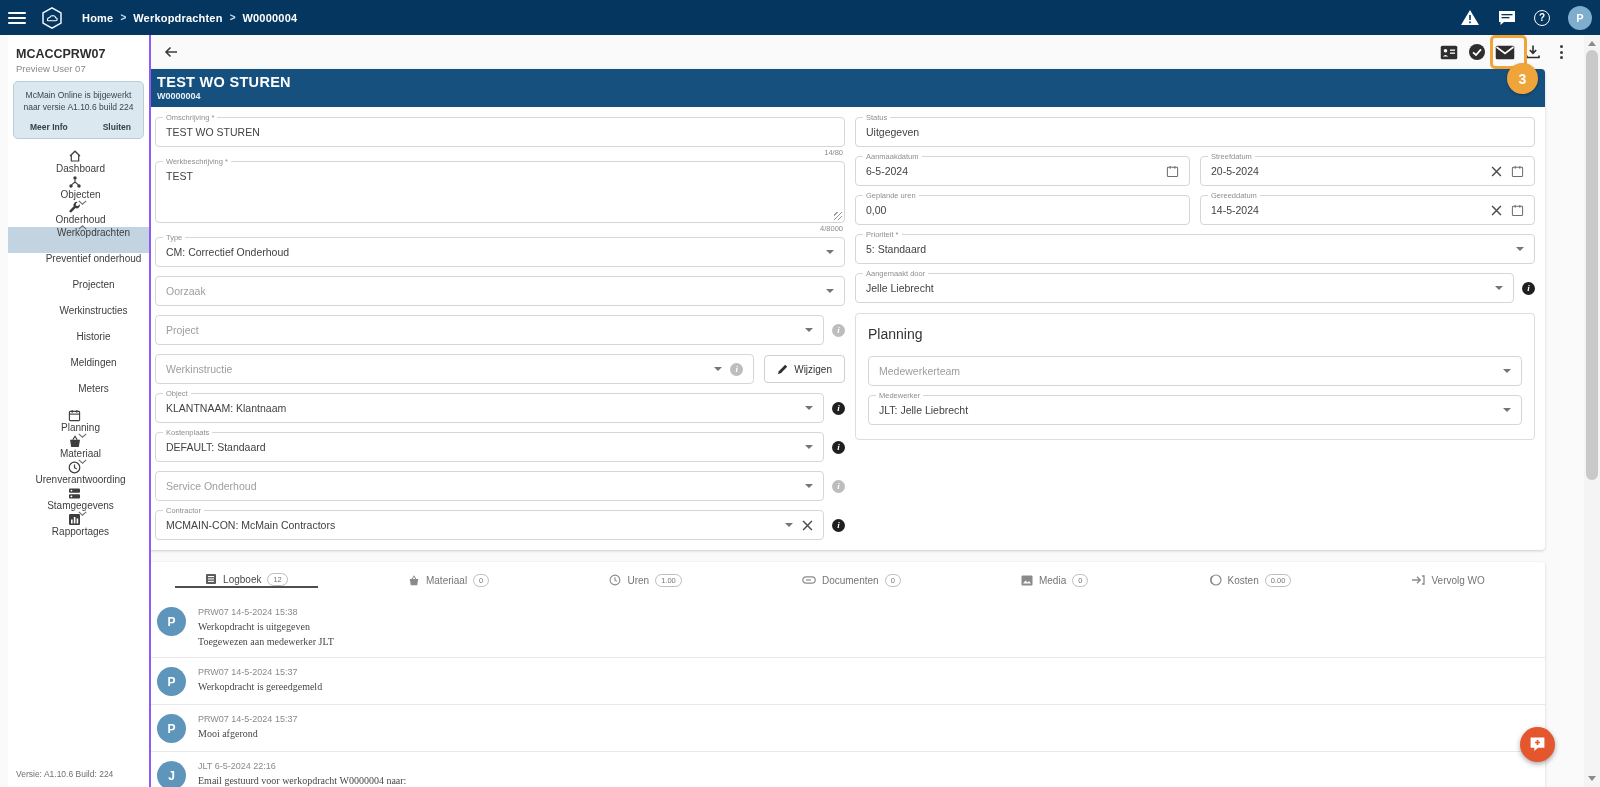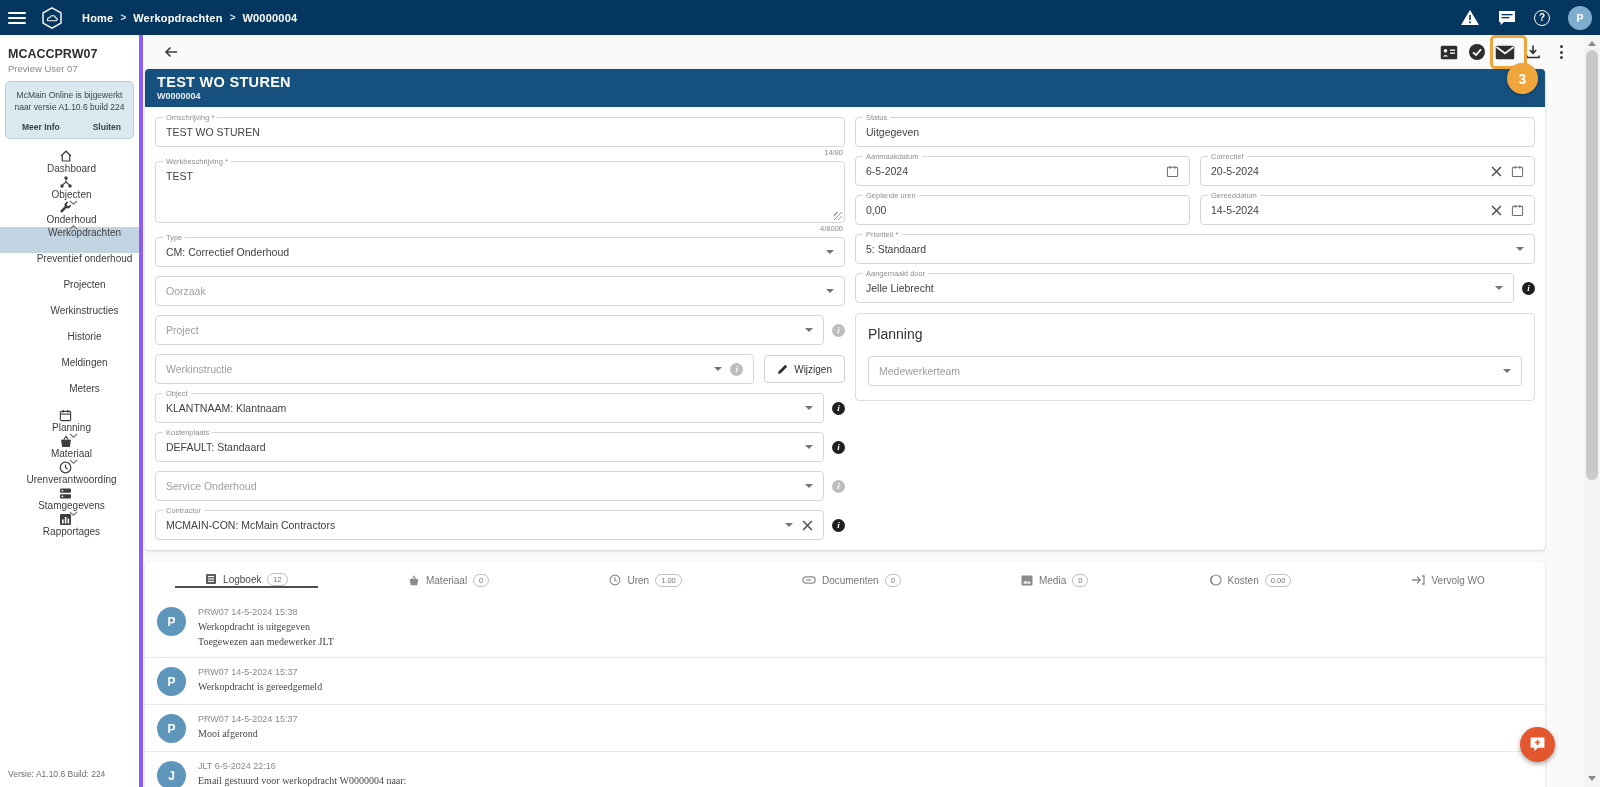--- a/index.html
+++ b/index.html
@@ -18,22 +18,22 @@
   .nav-right { margin-left:auto; display:flex; align-items:center; gap:18px; }
   .nav-icon { display:flex; align-items:center; justify-content:center; cursor:pointer; }
   .help-circle { width:16px; height:16px; border:1.5px solid #fff; border-radius:50%;
     color:#fff; font-size:10px; font-weight:bold; display:flex; align-items:center; justify-content:center; }
   .help-circle::after { content:"?"; }
   .nav-avatar { width:24px; height:24px; border-radius:50%; background:#7fadcd;
     color:#fff; font-size:11px; font-weight:bold; display:flex; align-items:center;
     justify-content:center; cursor:pointer; }
 
   
-  .sidebar { position:absolute; left:0; top:35px; width:143px; bottom:0; background:#fff;
-    border-right:4px solid #8b5cf6; z-index:10; }
+  .sidebar { position:absolute; left:8px; top:35px; width:143px; bottom:0; background:#fff;
+    border-right:2px solid #8b5cf6; z-index:10; }
   .acct { font-size:12.5px; font-weight:bold; color:#2e2e2e; padding:12px 8px 2px 8px; }
   .acct-user { font-size:9.5px; color:#8a8a8a; padding:0 8px 7px 8px; }
   .notice { margin:0 5px 10px 5px; background:#dce8f0; border:1px solid #b9cdda;
     border-radius:5px; padding:7px 6px 6px 6px; }
   .notice-text { font-size:8.5px; color:#37474f; line-height:1.45; text-align:center; }
   .notice-actions { display:flex; justify-content:space-between; padding:8px 6px 0 10px; }
   .notice-actions span { font-size:8.5px; color:#33424c; font-weight:bold; cursor:pointer; }
   .sitem { display:flex; align-items:center; height:26px; padding:0 8px 0 12px;
     cursor:pointer; color:#3d3d3d;flex-direction:column; }
   .sitem.active { background:#c2d4e2; }
@@ -478,21 +478,21 @@
                   <svg width="13" height="13" viewBox="0 0 14 14">
                     <rect x="1.5" y="2.5" width="11" height="10" rx="1" fill="none" stroke="#6e6e6e" stroke-width="1.1"></rect>
                     <line x1="4.5" y1="1" x2="4.5" y2="4" stroke="#6e6e6e" stroke-width="1.1"></line>
                     <line x1="9.5" y1="1" x2="9.5" y2="4" stroke="#6e6e6e" stroke-width="1.1"></line>
                   </svg>
                 </span>
             </div>
           </div>
           <div class="cell">
             <div class="fld">
-              <span class="lab">Correctief</span>
+              <span class="lab">Streefdatum</span>
               <span class="val">20-5-2024</span>
               <span class="clr">
                   <svg width="11" height="11" viewBox="0 0 10 10">
                     <path d="M1 1 L9 9 M9 1 L1 9" stroke="#4a4a4a" stroke-width="1.3"></path>
                   </svg>
                 </span>
               <span class="calic">
                   <svg width="13" height="13" viewBox="0 0 14 14">
                     <rect x="1.5" y="2.5" width="11" height="10" rx="1" fill="none" stroke="#6e6e6e" stroke-width="1.1"></rect>
                     <line x1="4.5" y1="1" x2="4.5" y2="4" stroke="#6e6e6e" stroke-width="1.1"></line>
@@ -548,20 +548,27 @@
         </div>
 
         <div class="plan-card">
           <div class="plan-title">Planning</div>
           <div class="frow">
             <div class="fld">
               <span class="ph">Medewerkerteam</span>
               <span class="caret"></span>
             </div>
           </div>
+          <div class="frow">
+            <div class="fld">
+              <span class="lab">Medewerker</span>
+              <span class="val">JLT: Jelle Liebrecht</span>
+              <span class="caret"></span>
+            </div>
+          </div>
         </div>
       </div>
     </div>
   </div>
 
   <div class="card2">
     <div class="tabs">
       <div class="tab active">
         <svg width="12" height="12" viewBox="0 0 12 12">
             <rect x="1" y="1" width="10" height="10" rx="1" fill="#5c5c5c"></rect>

